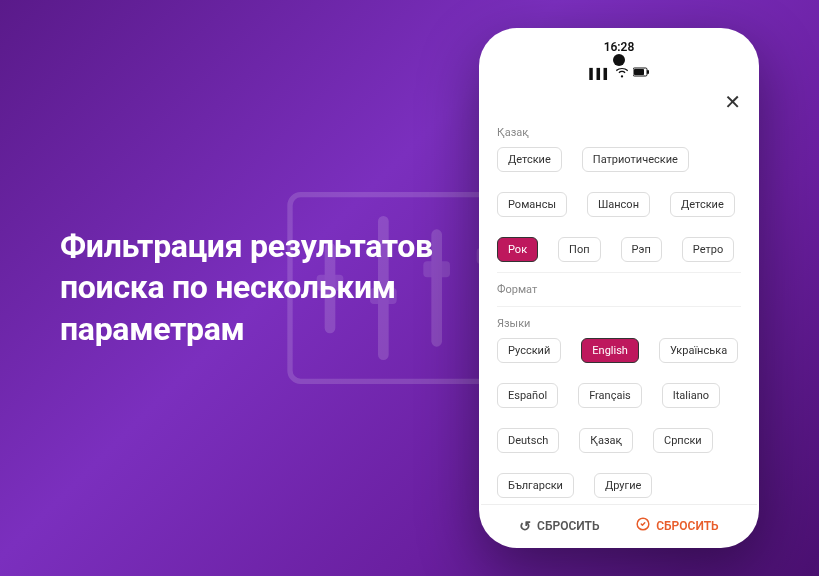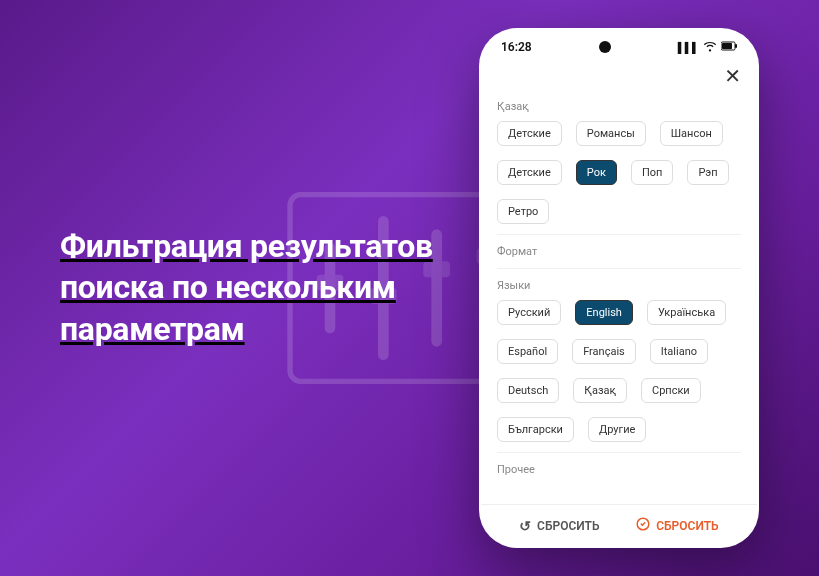--- a/index.html
+++ b/index.html
@@ -37,21 +37,20 @@
       width: 100%;
       height: 100%;
       padding: 40px 60px;
       position: relative;
       z-index: 2;
     }
 
     .left-text {
       flex: 1;
       padding-right: 40px;
-      text-decoration: underline;
     }
 
     .left-text h1 {
       color: white;
       font-size: 32px;
       font-weight: 700;
       line-height: 1.3;
       letter-spacing: -0.3px;
     }
 
@@ -70,20 +69,21 @@
     }
 
     
     .phone-status-bar {
       display: flex;
       align-items: center;
       padding: 10px 20px 6px;
       font-size: 12px;
       font-weight: 600;
       color: #111;
+      flex-direction: column;
     }
 
     .status-icons {
       display: flex;
       align-items: center;
       gap: 4px;
       font-size: 10px;
     }
 
     .phone-notch {
@@ -120,37 +120,37 @@
     .section-label {
       font-size: 11px;
       color: #888;
       margin-bottom: 8px;
       margin-top: 4px;
     }
 
     .tags-row {
       display: flex;
       flex-wrap: wrap;
-      gap: 14px;
+      gap: 20px;
       margin-bottom: 6px;
     }
 
     .tag {
       padding: 5px 10px;
       border: 1px solid #ddd;
       border-radius: 6px;
       font-size: 11px;
       color: #333;
       background: white;
       cursor: pointer;
       white-space: nowrap;
     }
 
     .tag.active {
-      background: #0c4a6e;
+      background: #be185d;
       color: white;
       border-color: #333;
     }
 
     .divider {
       height: 1px;
       background: #f0f0f0;
       margin: 10px 0;
     }
 
@@ -235,20 +235,21 @@
     <div class="phone-content">
 
       <div class="close-btn-row">
         <span class="close-btn">✕</span>
       </div>
 
       <div>
         <div class="section-label">Қазақ</div>
         <div class="tags-row">
           <span class="tag">Детские</span>
+          <span class="tag">Патриотические</span>
           <span class="tag">Романсы</span>
           <span class="tag">Шансон</span>
           <span class="tag">Детские</span>
           <span class="tag active">Рок</span>
           <span class="tag">Поп</span>
           <span class="tag">Рэп</span>
           <span class="tag">Ретро</span>
         </div>
       </div>
 

